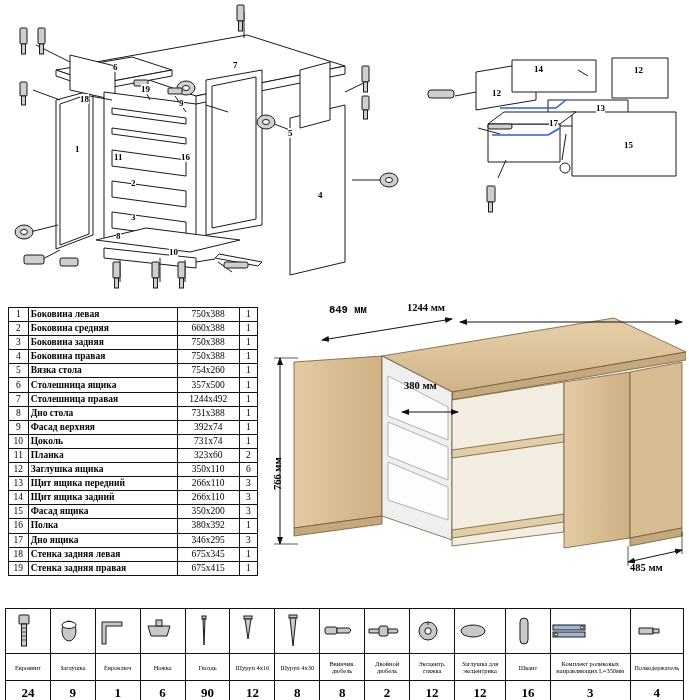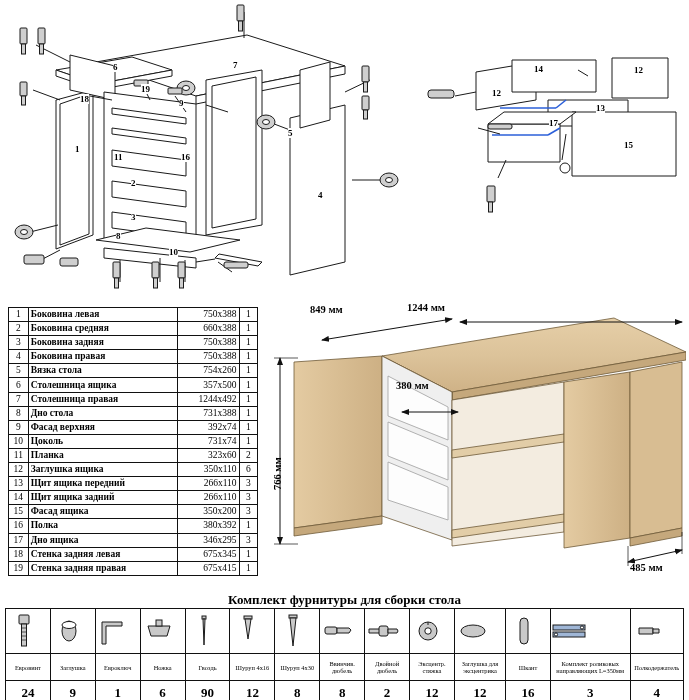--- a/index.html
+++ b/index.html
@@ -16,21 +16,21 @@
   #explode{position:absolute;left:0;top:0;width:689px;height:295px;}
 
   
   #parts{
     position:absolute;left:8px;top:307px;width:250px;
     border-collapse:collapse;font-size:9.5px;
   }
   #parts td{border:1px solid #111;padding:0 2px;height:13.1px;line-height:13px;}
   #parts td.idx{width:15px;text-align:center;}
   #parts td.nm{width:150px;text-align:left;font-weight:bold;}
-  #parts td.dim{width:58px;text-align:right;}
+  #parts td.dim{width:58px;text-align:center;}
   #parts td.qty{width:14px;text-align:center;}
 
   
   #desk{position:absolute;left:262px;top:300px;width:424px;height:285px;}
 
   
   #kit-title{position:absolute;left:0;top:592px;width:689px;text-align:center;
              font-size:13px;font-weight:bold;}
   #kit{position:absolute;left:5px;top:608px;width:679px;border-collapse:collapse;}
   #kit td{border:1px solid #111;text-align:center;vertical-align:middle;}
@@ -380,27 +380,26 @@
 
         <line x1="140" y1="112" x2="196" y2="112" marker-start="url(#arS)" marker-end="url(#ar)"></line>
 
         <line x1="366" y1="262" x2="420" y2="250" marker-start="url(#arS)" marker-end="url(#ar)"></line>
         <line x1="366" y1="246" x2="366" y2="266" stroke-width="0.7"></line>
         <line x1="420" y1="232" x2="420" y2="254" stroke-width="0.7"></line>
       </g>
     </svg>
 
     <div class="dimtxt" style="left:145px;top:2px;">1244 мм</div>
-    <div class="dimtxt" style="left:48px;top:4px;">849 мм</div>
+    <div class="dimtxt" style="left:67px;top:4px;font-family:Liberation Mono, monospace;">849 мм</div>
     <div class="dimtxt vert" style="left:10px;top:190px;">766 мм</div>
-    <div class="dimtxt" style="left:134px;top:80px;">380 мм</div>
+    <div class="dimtxt" style="left:142px;top:80px;">380 мм</div>
     <div class="dimtxt" style="left:368px;top:262px;">485 мм</div>
   </div>
 
-  <div id="kit-title">Комплект фурнитуры для сборки стола</div>
 
   <table id="kit">
     <tbody>
         <tr class="pic">
           <td style="width: 44px;">
             <svg width="34" height="38" viewBox="0 0 34 38">
               <rect x="12" y="3" width="10" height="9" rx="1" fill="#c9c9c9" stroke="#1a1a1a"></rect>
               <rect x="14.5" y="12" width="5" height="22" fill="#c9c9c9" stroke="#1a1a1a"></rect>
               <path d="M14.5 16 h5 M14.5 20 h5 M14.5 24 h5 M14.5 28 h5" stroke="#1a1a1a" stroke-width="0.7"></path>
             </svg>

